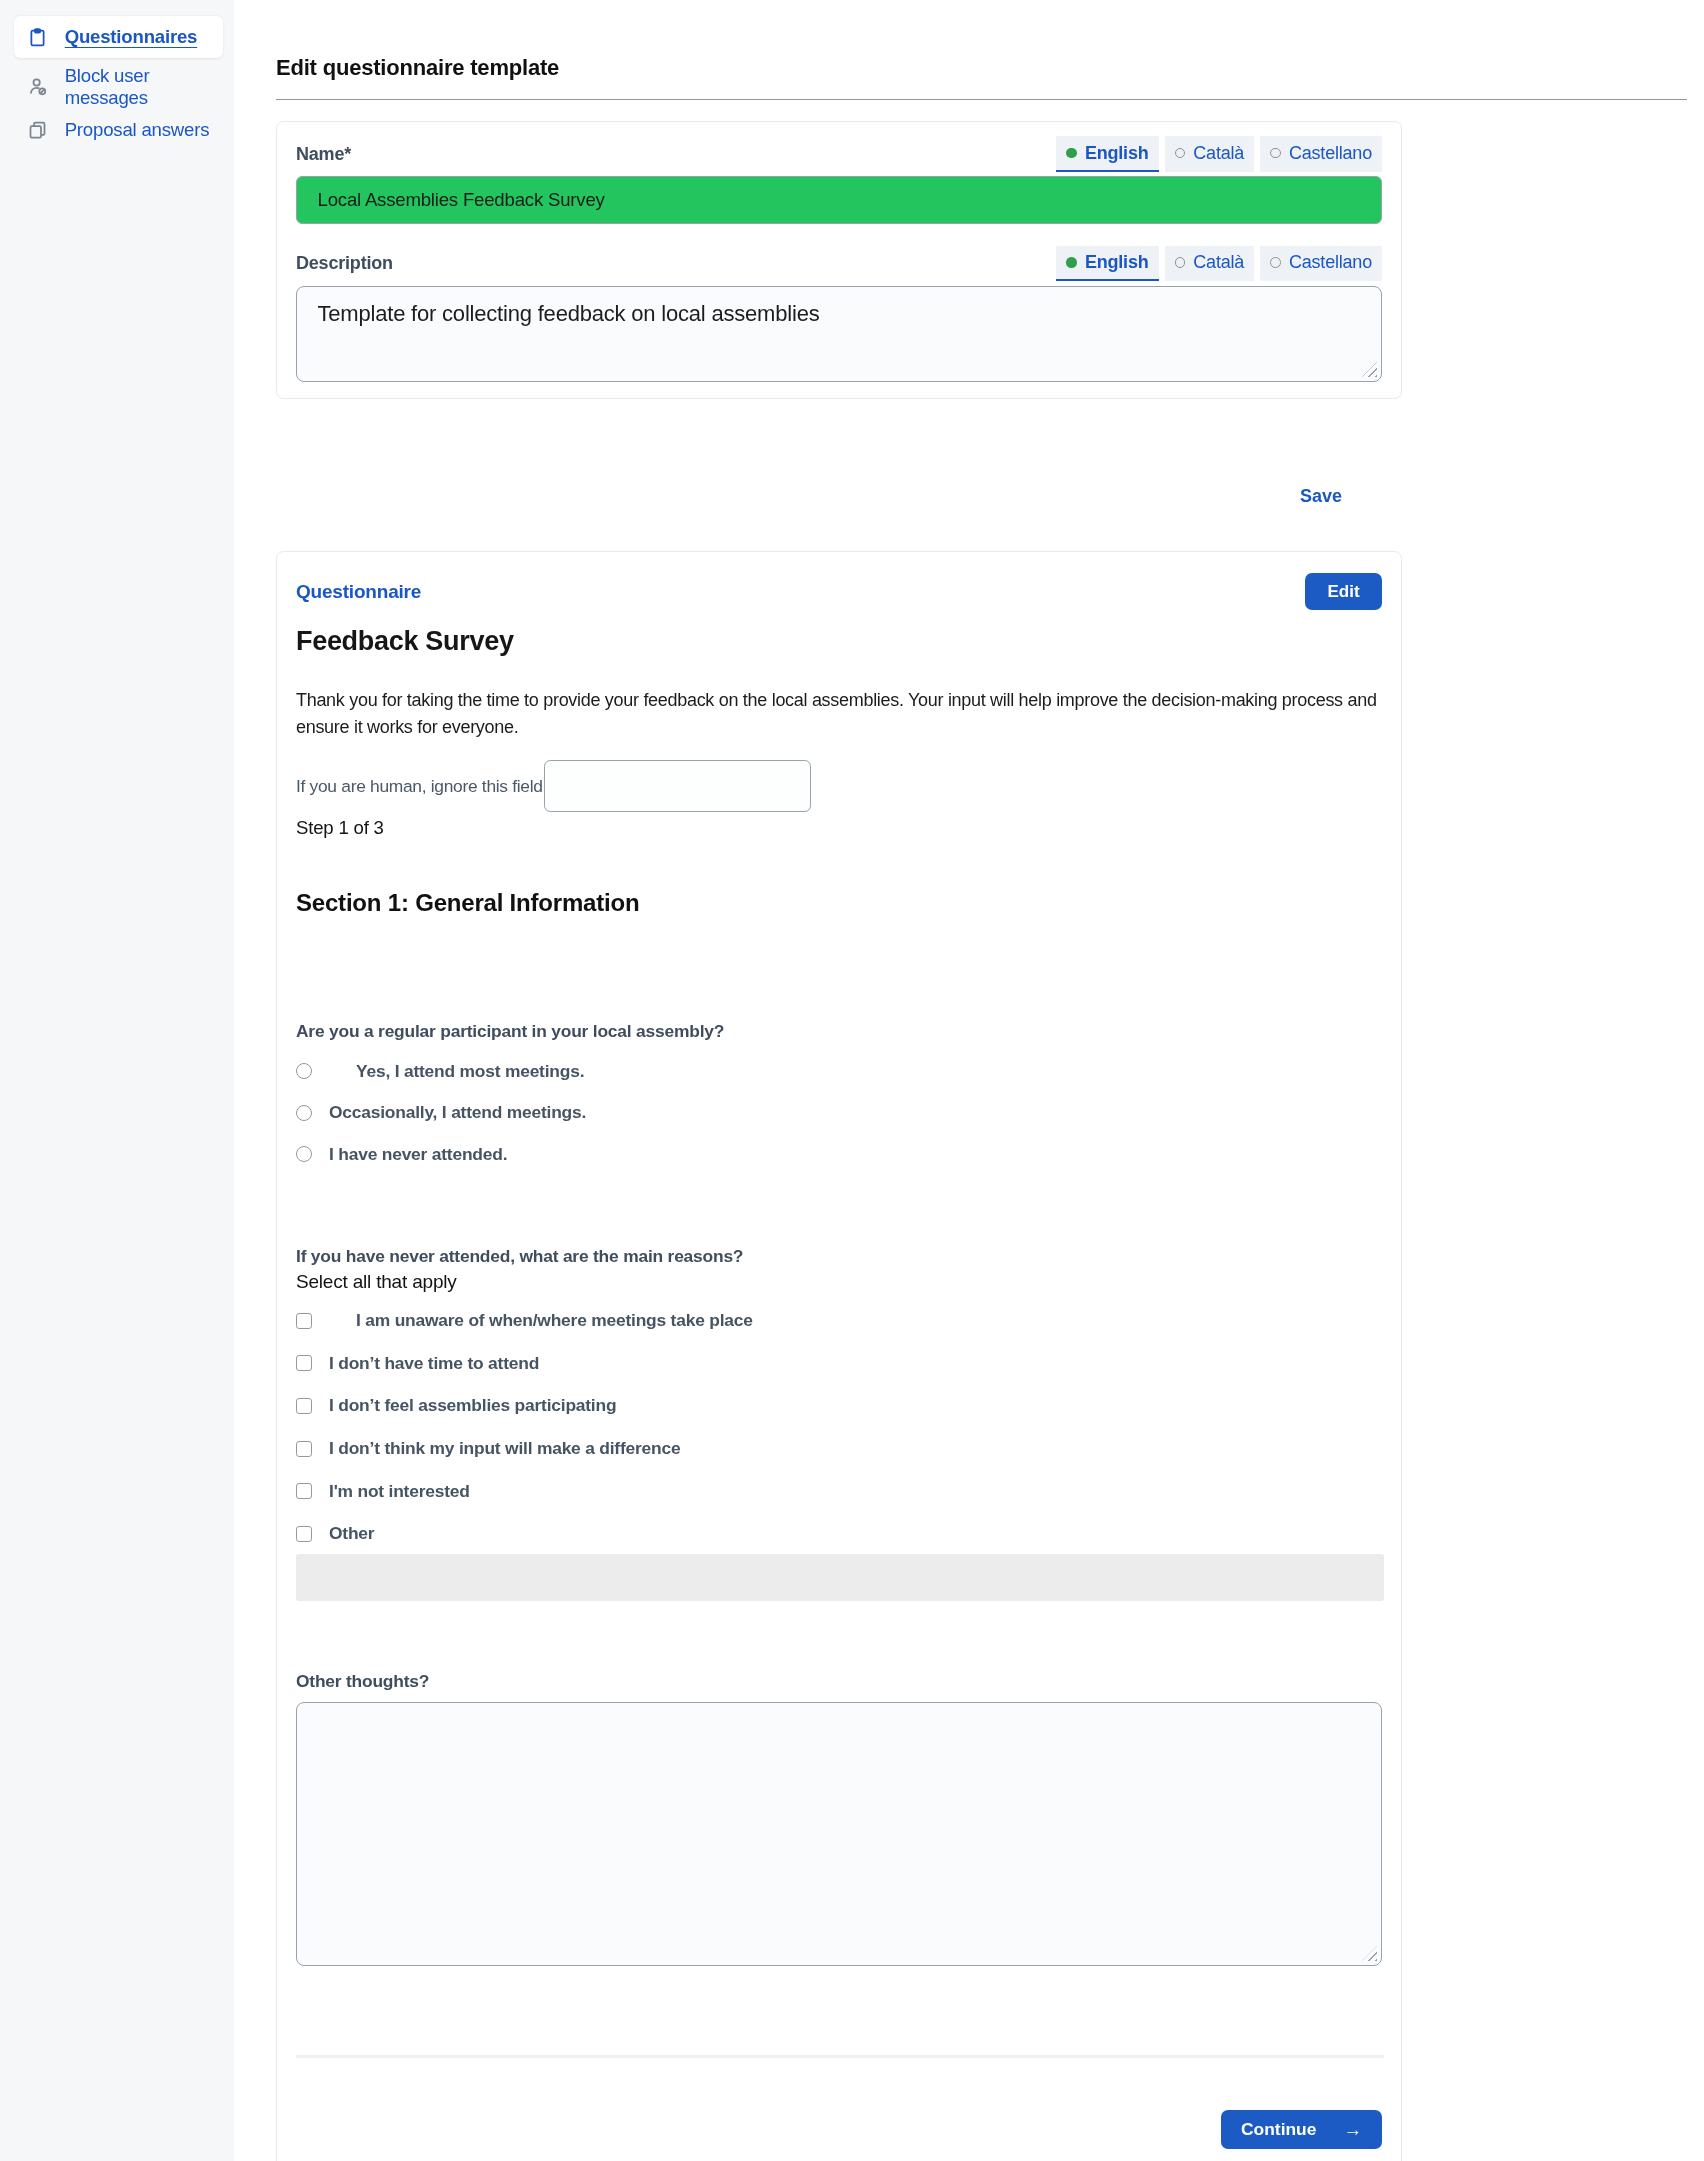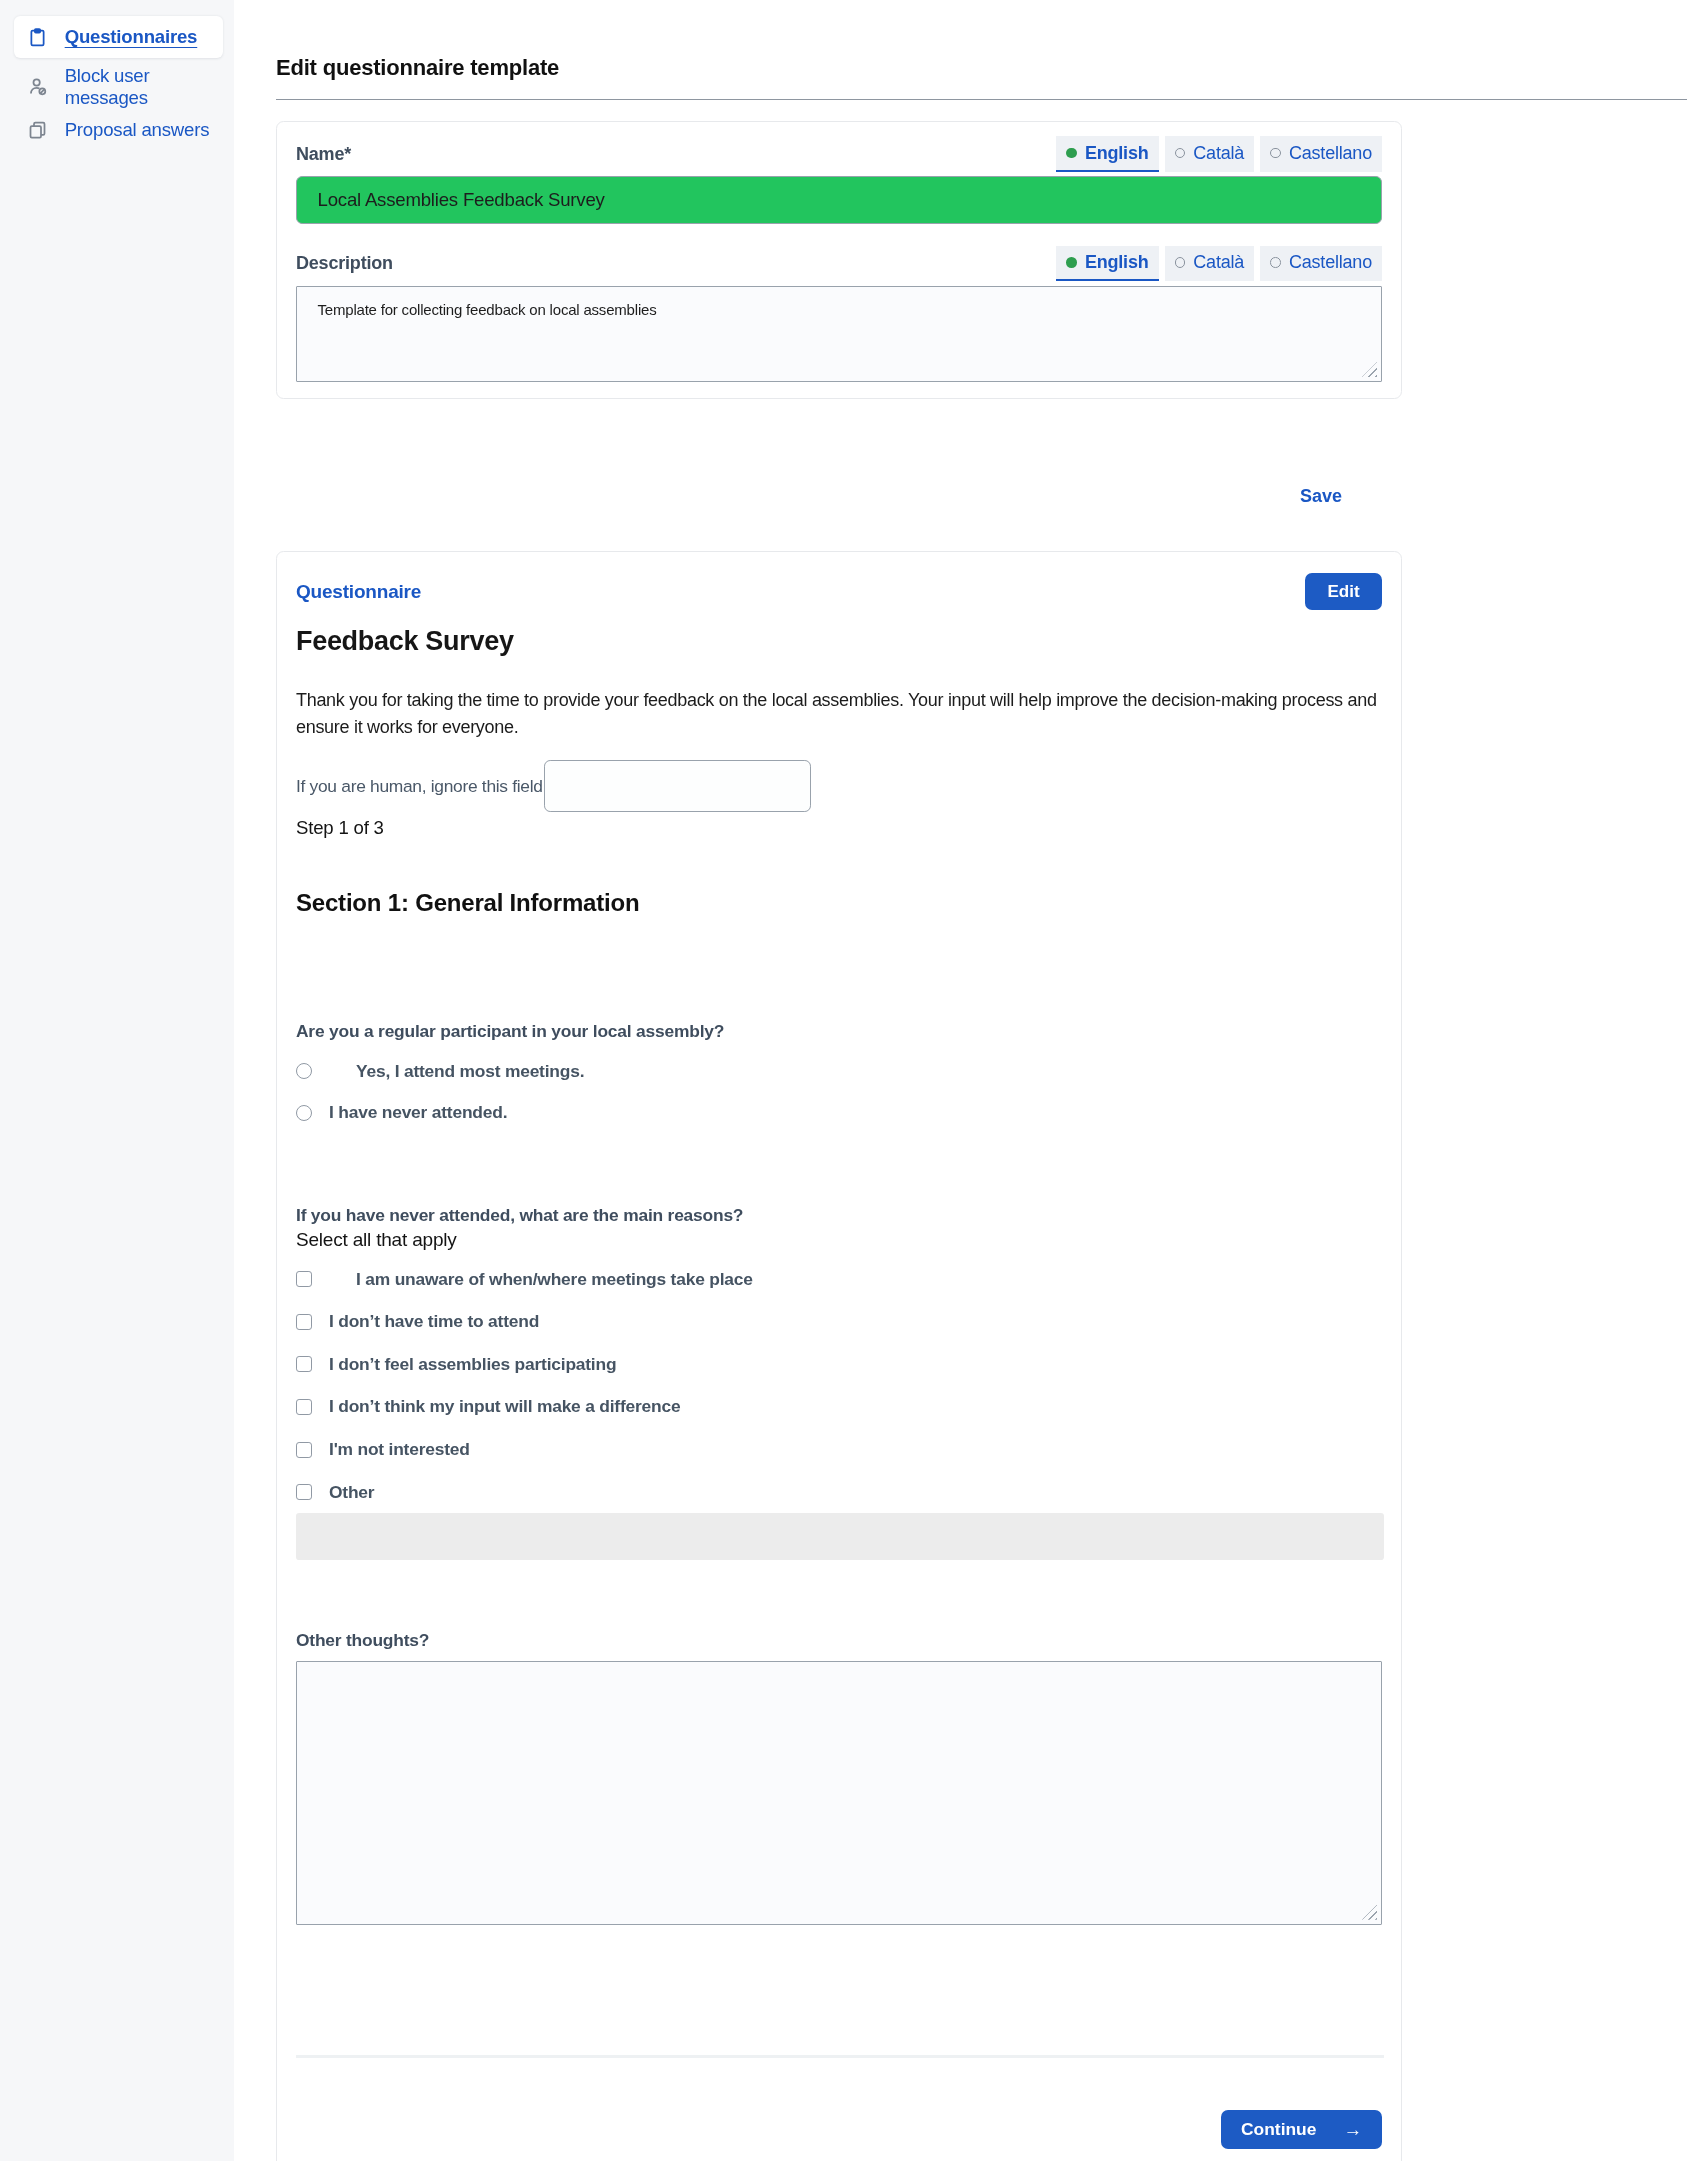--- a/index.html
+++ b/index.html
@@ -30,22 +30,22 @@
   .lang-tab{display:flex;align-items:center;gap:8px;background:#eef1f5;padding:6.2px 10px;font-size:18px;
     color:#1a57c4;letter-spacing:-0.2px;cursor:pointer;border-bottom:2.5px solid transparent;}
   .lang-tab.active{font-weight:700;border-bottom:2.5px solid #1a57c4;}
   .dot{width:10.6px;height:10.6px;border-radius:50%;box-sizing:border-box;}
   .dot.green{background:#2e9e4f;}
   .dot.hollow{border:1.9px solid #8a939e;background:transparent;}
   .text-input{width:100%;box-sizing:border-box;height:48px;border:1.2px solid #99a2ac;border-radius:6.2px;
     background:#22c55e;font-size:18.6px;color:#1d1d1d;padding:0 20.5px;outline:none;
     font-family:"Liberation Sans","DejaVu Sans",sans-serif;letter-spacing:-0.2px;}
   .ta-wrap{position:relative;}
-  .textarea{width:100%;box-sizing:border-box;border:1.2px solid #99a2ac;border-radius:1px;background:#fafbfd;
-    font-size:15px;color:#1d1d1d;padding:13.7px 20.5px;outline:none;resize:none;display:block;
+  .textarea{width:100%;box-sizing:border-box;border:1.2px solid #99a2ac;border-radius:8px;background:#fafbfd;
+    font-size:22px;color:#1d1d1d;padding:13.7px 20.5px;outline:none;resize:none;display:block;
     font-family:"Liberation Sans","DejaVu Sans",sans-serif;letter-spacing:-0.2px;}
   .resize-handle{position:absolute;right:5px;bottom:5px;width:15px;height:15px;
     background:repeating-linear-gradient(315deg,#9aa3ad 0 1.6px,transparent 1.6px 5px);
     clip-path:polygon(100% 0,100% 100%,0 100%);cursor:nwse-resize;}
   .desc-row{margin-top:21px;}
   
   .save-row{width:1126px;display:flex;justify-content:flex-end;padding-right:60px;box-sizing:border-box;margin-top:87px;}
   .save-link{font-size:18px;font-weight:700;color:#1a57c4;cursor:pointer;}
   
   .card2{margin-top:44px;height:1618px;padding:20px 19px 18.6px 19px;display:flex;flex-direction:column;}
@@ -188,20 +188,24 @@
     <h3 class="section-title">Section 1: General Information</h3>
 
     <div class="question-label">Are you a regular participant in your local assembly?</div>
     <div class="radio-group">
       <div class="option-row first">
         <span class="radio"></span>
         <span class="option-label">Yes, I attend most meetings.</span>
       </div>
       <div class="option-row">
         <span class="radio"></span>
+        <span class="option-label">Occasionally, I attend meetings.</span>
+      </div>
+      <div class="option-row">
+        <span class="radio"></span>
         <span class="option-label">I have never attended.</span>
       </div>
     </div>
 
     <div class="question-label">If you have never attended, what are the main reasons?</div>
     <div class="hint">Select all that apply</div>
     <div class="cb-group">
       <div class="option-row first">
         <span class="checkbox"></span>
         <span class="option-label">I am unaware of when/where meetings take place</span>

